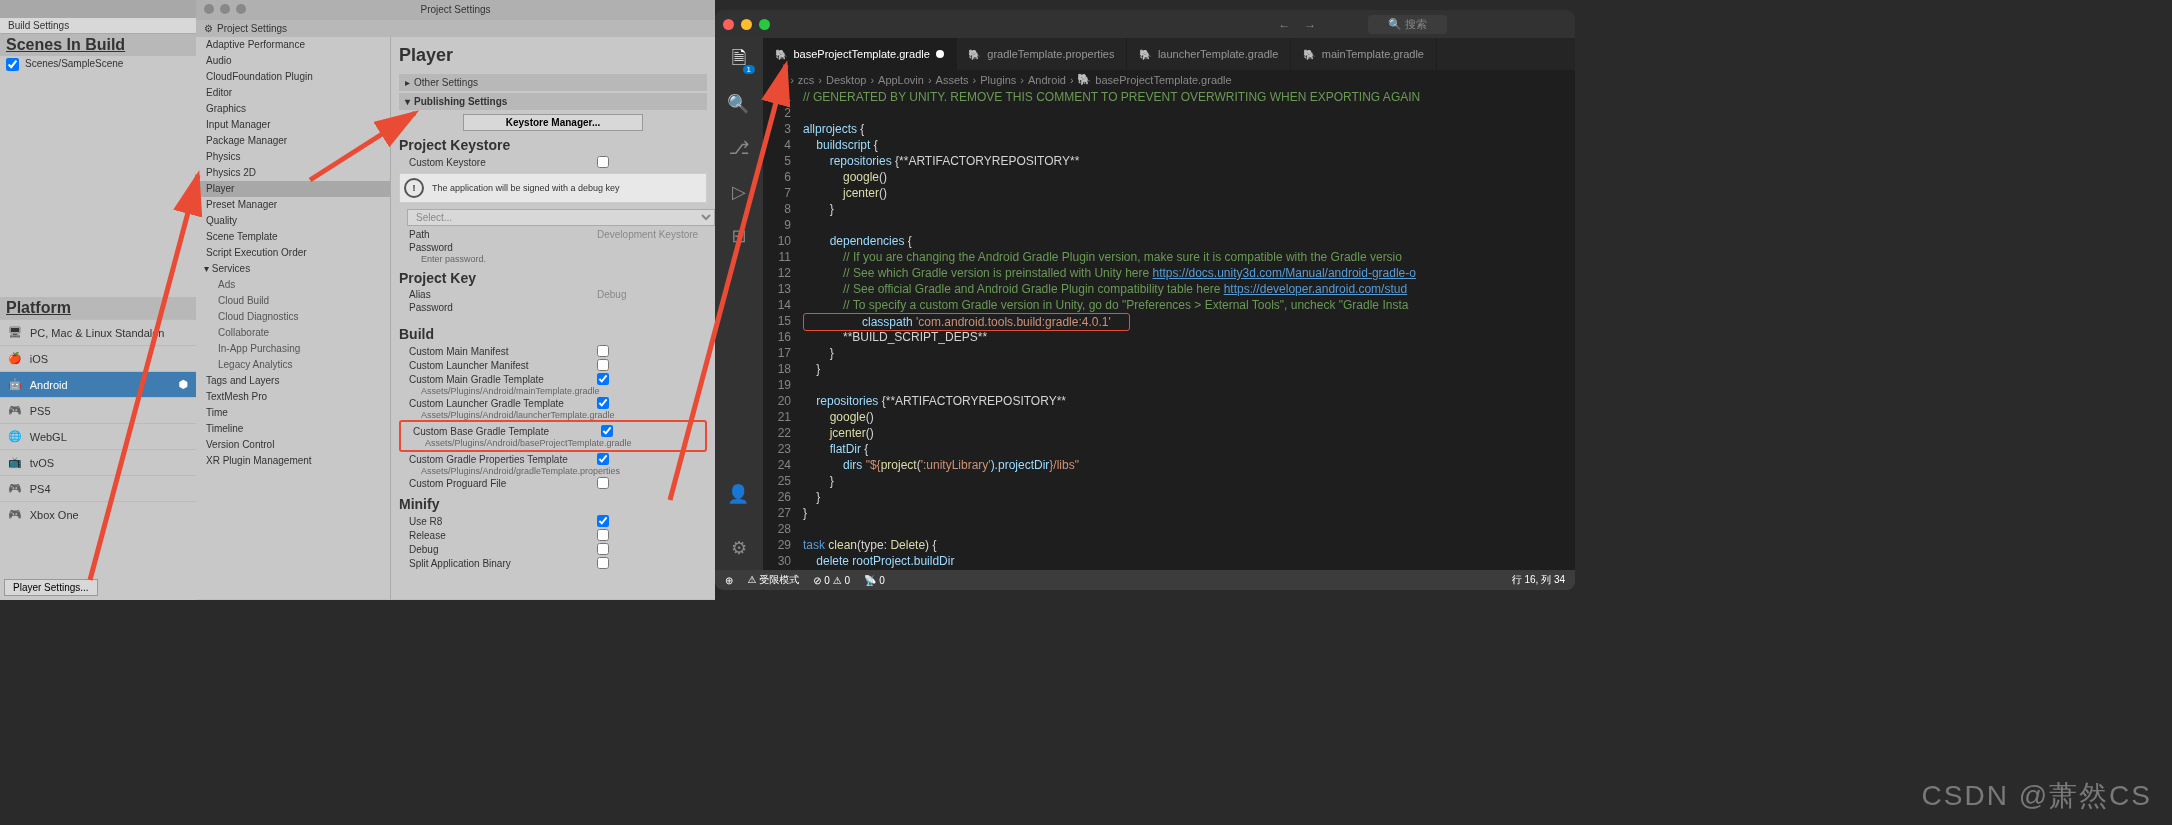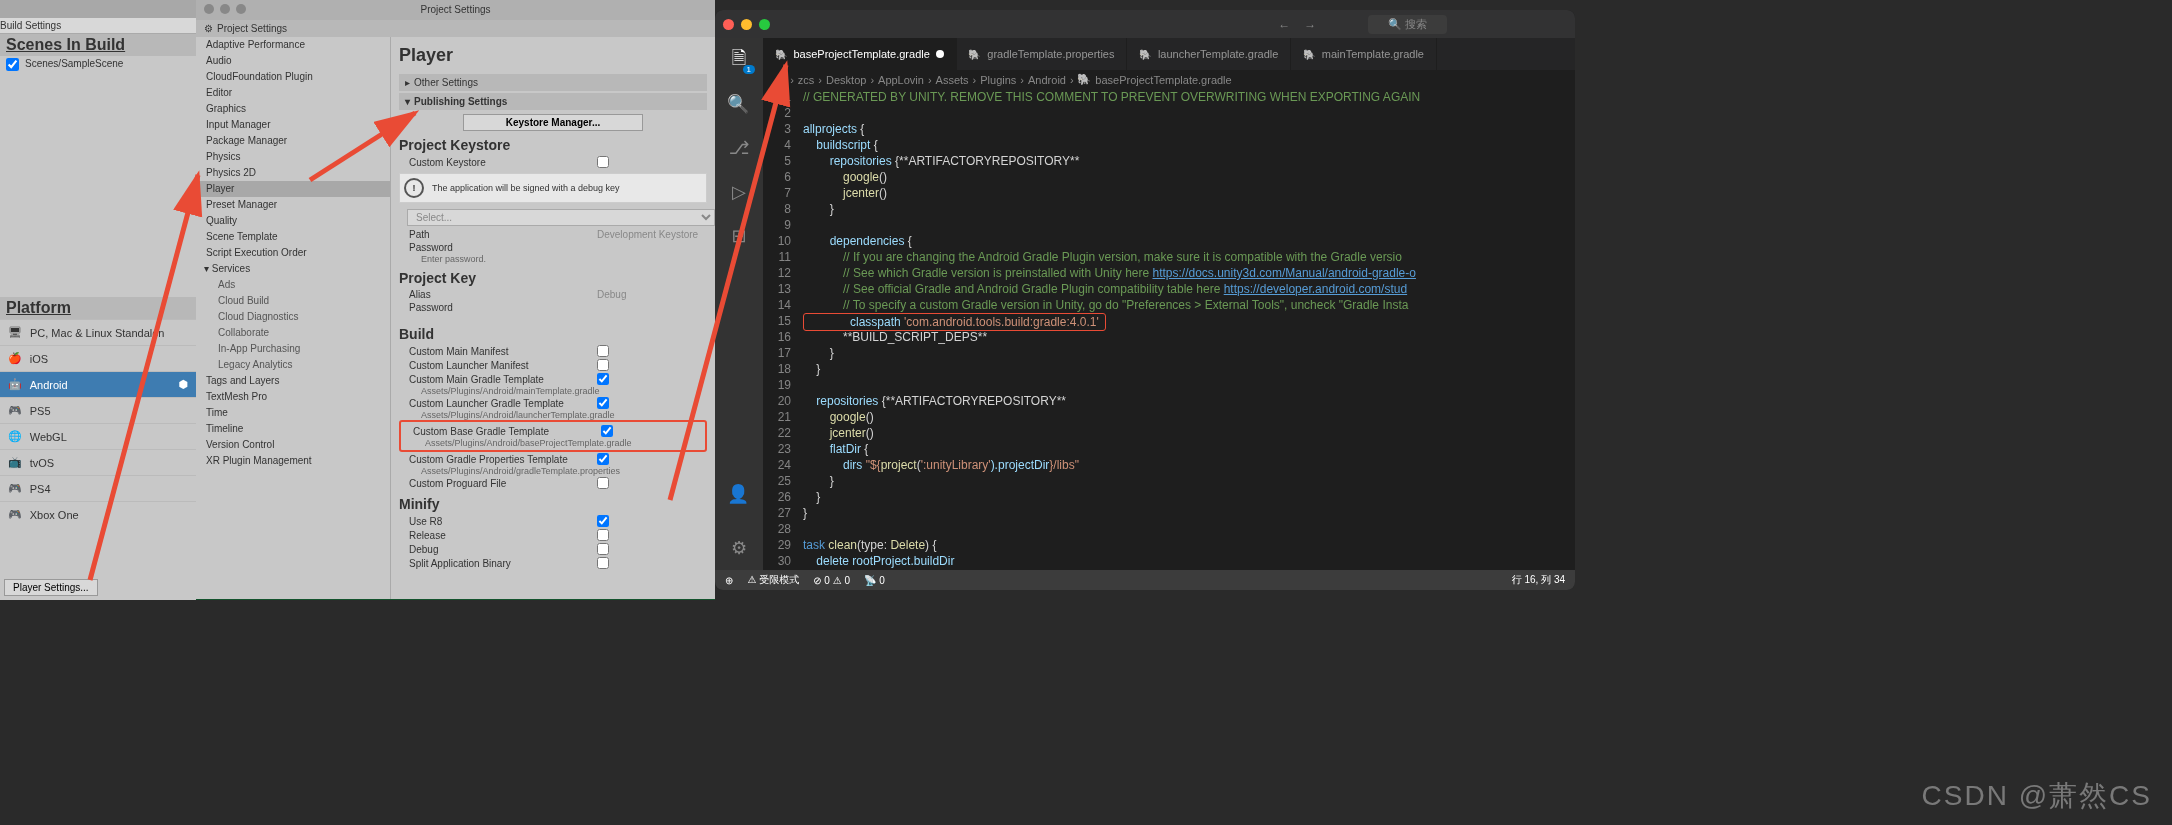--- a/index.html
+++ b/index.html
@@ -1,31 +1,31 @@
 <!DOCTYPE html>
 <html><head>
 <meta charset="utf-8">
 <style>
 * { margin: 0; padding: 0; box-sizing: border-box; font-family: -apple-system, BlinkMacSystemFont, "Segoe UI", sans-serif; }
 body { width: 2172px; height: 825px; background: #2a2a2a; position: relative; overflow: hidden; font-size: 11px; }
 
 
 .build-settings { position: absolute; left: 0; top: 0; width: 196px; height: 600px; background: #c8c8c8; color: #333; }
 .bs-header { background: #a8a8a8; height: 18px; font-size: 10px; padding: 2px 6px; }
-.bs-tab { background: #d8d8d8; padding: 2px 0; font-size: 10px; border-bottom: 1px solid #aaa; }
+.bs-tab { background: #d8d8d8; padding: 2px 8px; font-size: 10px; border-bottom: 1px solid #aaa; }
 .bs-section-h { background: #b8b8b8; padding: 2px 6px; font-size: 16px; font-weight: bold; text-decoration: underline; }
 .bs-scene { padding: 2px 6px; display: flex; gap: 6px; font-size: 10px; }
 .bs-platforms { position: absolute; left: 0; top: 297px; width: 196px; background: #c8c8c8; }
 .plat-row { display: flex; align-items: center; gap: 8px; padding: 4px 8px; border-top: 1px solid #bbb; font-size: 11px; height: 26px; }
 .plat-row.sel { background: #3e7cb1; color: #fff; }
 .bs-footer { position: absolute; bottom: 0; left: 0; width: 196px; background: #c8c8c8; padding: 4px; }
 .bs-footer button { font-size: 10px; background: #d8d8d8; border: 1px solid #999; padding: 2px 8px; }
 
 
-.ps-window { position: absolute; left: 196px; top: 0; width: 519px; height: 600px; background: #14532d; color: #333; }
+.ps-window { position: absolute; left: 196px; top: 0; width: 519px; height: 600px; background: #5eead4; color: #333; }
 .ps-titlebar { background: #b0b0b0; height: 20px; text-align: center; font-size: 10px; line-height: 20px; position: relative; }
 .traffic { position: absolute; left: 8px; top: 4px; display: flex; gap: 6px; }
 .traffic span { width: 10px; height: 10px; border-radius: 50%; background: #888; }
 .ps-tab { background: #b8b8b8; padding: 3px 8px; font-size: 10px; display: flex; gap: 4px; align-items: center; }
 .ps-body { display: flex; height: calc(100% - 38px); }
 .ps-side { width: 195px; background: #c8c8c8; border-right: 1px solid #aaa; overflow: auto; }
 .ps-side div { padding: 2px 10px; font-size: 10px; line-height: 12px; }
 .ps-side div.sel { background: #a8a8a8; }
 .ps-side div.child { padding-left: 22px; color: #555; }
 .ps-side div.svc { padding-left: 8px; }
@@ -63,21 +63,21 @@
 .vsc-tab { padding: 0 12px; display: flex; align-items: center; gap: 6px; font-size: 11px; color: #969696; border-right: 1px solid #1e1e1e; white-space: nowrap; }
 .vsc-tab.active { background: #1e1e1e; color: #fff; }
 .vsc-tab .icon { color: #00b4ab; font-size: 10px; }
 .vsc-tab .dot { width: 8px; height: 8px; border-radius: 50%; background: #fff; }
 .vsc-bread { padding: 3px 14px; font-size: 11px; color: #888; display: flex; gap: 4px; align-items: center; }
 .vsc-code { flex: 1; display: flex; font-family: "Menlo", "Consolas", monospace; font-size: 12px; overflow: auto; }
 .gutter { width: 40px; text-align: right; color: #858585; padding-right: 12px; line-height: 16px; user-select: none; }
 .code { flex: 1; line-height: 16px; white-space: pre; }
 .code .ln { height: 16px; }
 .c-com { color: #6a9955; } .c-key { color: #569cd6; } .c-fn { color: #dcdcaa; } .c-str { color: #ce9178; } .c-id { color: #9cdcfe; } .c-pl { color: #d4d4d4; } .c-lnk { color: #569cd6; text-decoration: underline; }
-.code-highlight { border: 1px solid #e94b35; border-radius: 3px; display: inline-block; padding: 0 6px; }
+.code-highlight { border: 1px solid #e94b35; border-radius: 3px; display: inline-block; padding: 0 18px; }
 .vsc-status { background: #007acc; height: 20px; display: flex; align-items: center; padding: 0 10px; gap: 14px; color: #fff; font-size: 10px; }
 .vsc-status.orange { background: #3c3c3c; }
 .vsc-status .right { margin-left: auto; display: flex; gap: 14px; }
 
 
 .arrow { position: absolute; pointer-events: none; }
 .watermark { position: absolute; right: 20px; bottom: 10px; color: rgba(200,200,200,0.5); font-size: 28px; letter-spacing: 2px; }
 </style>
 </head>
 <body>

